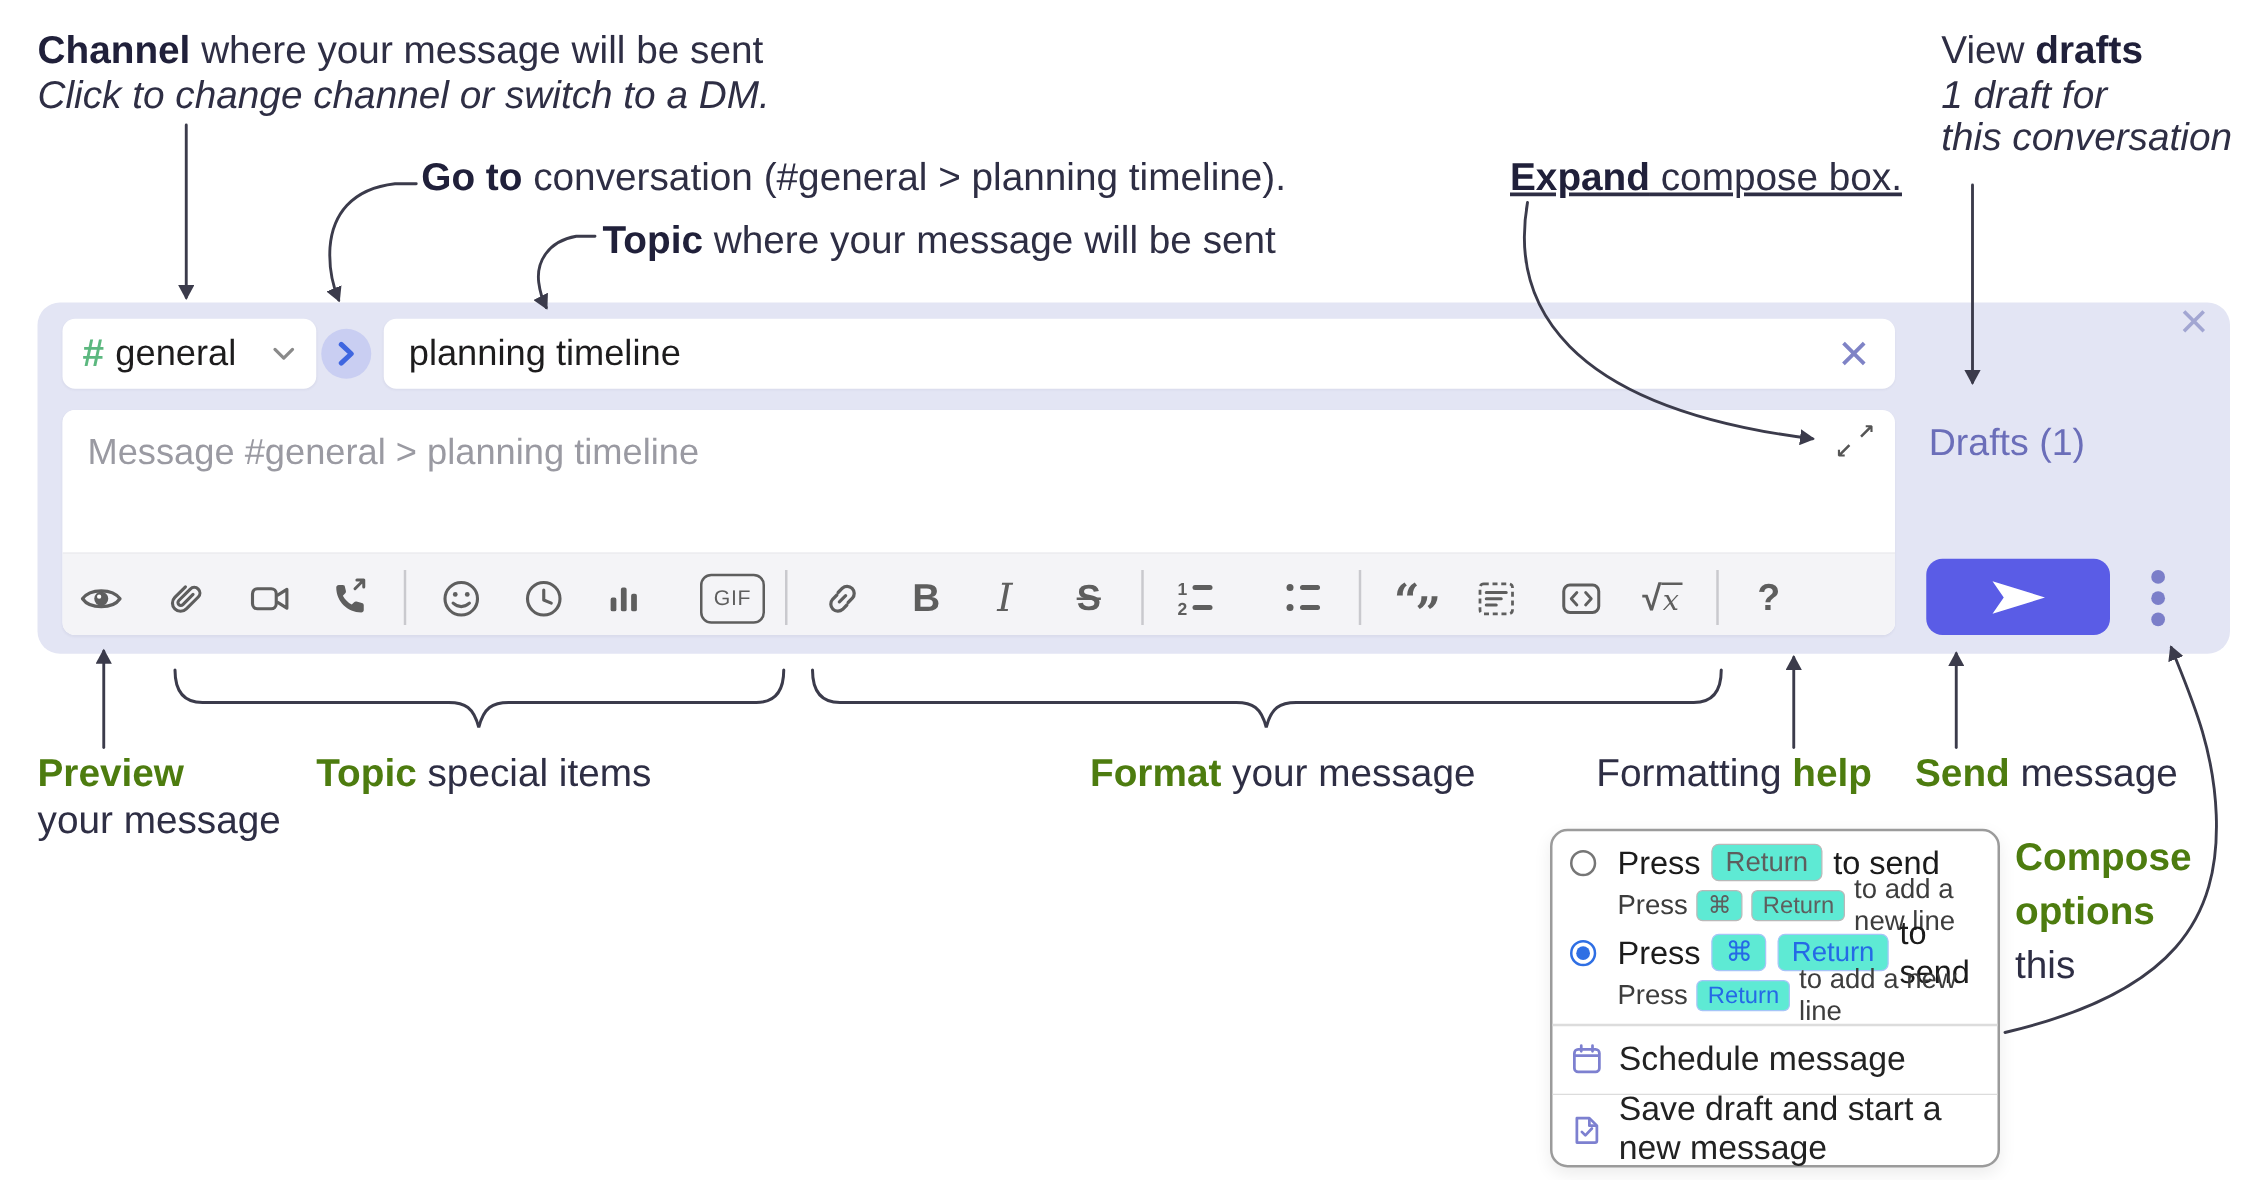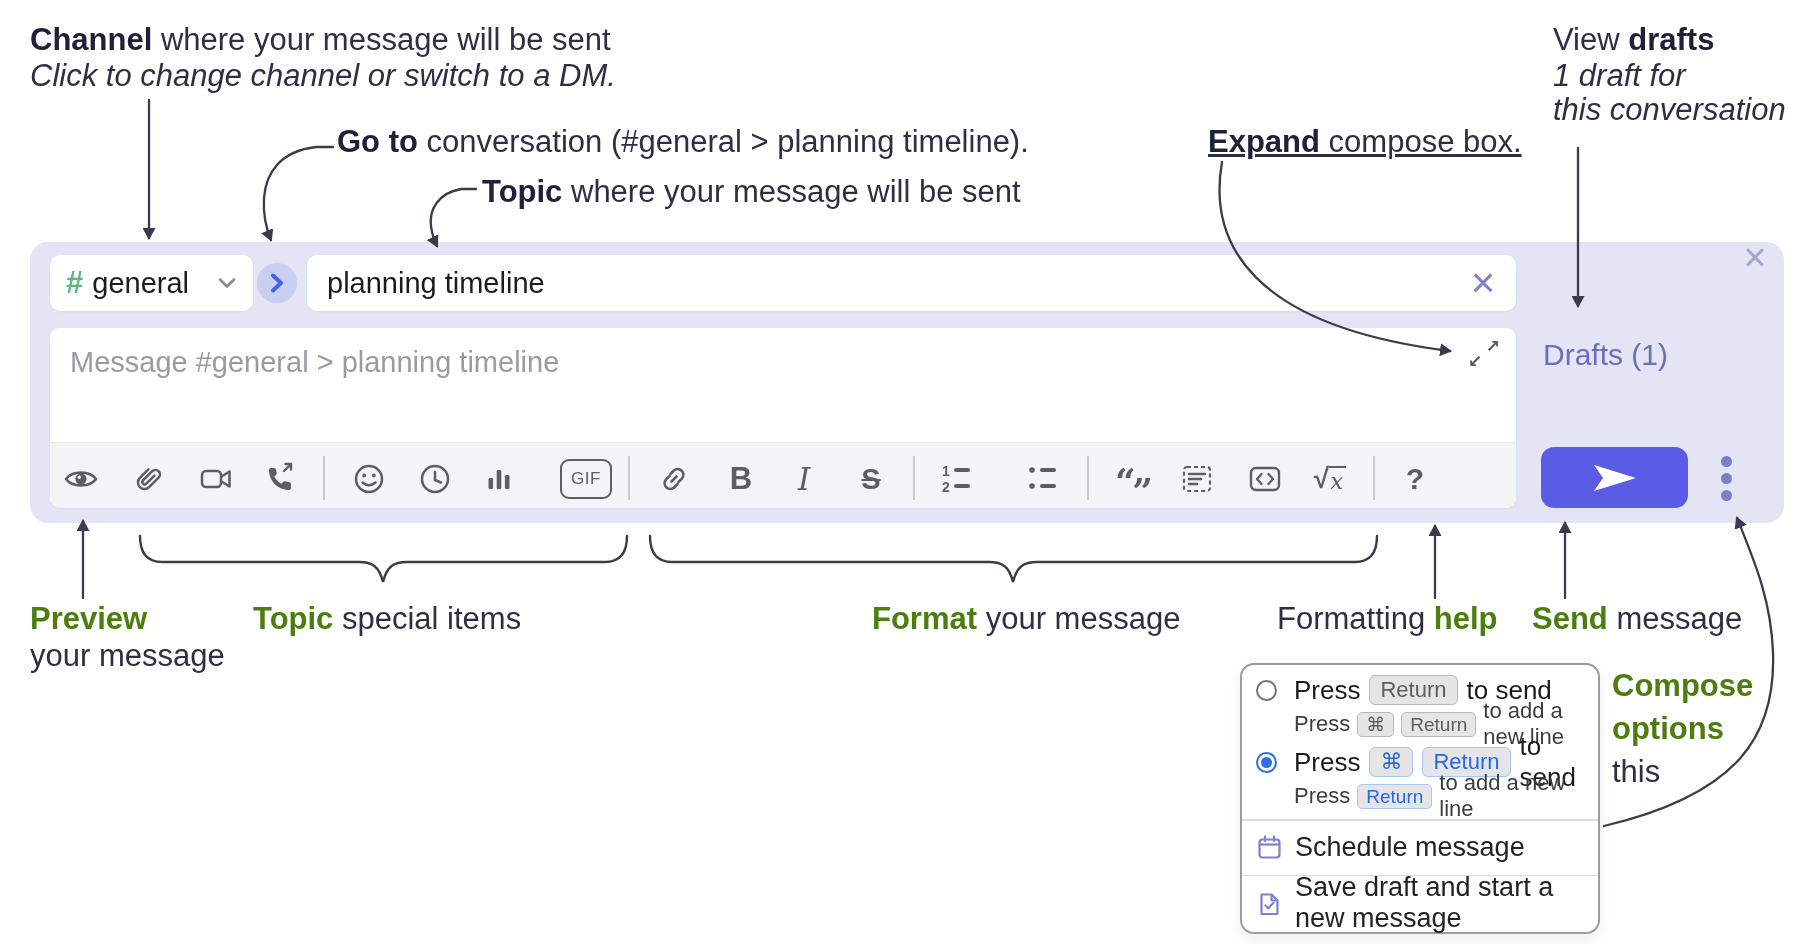--- a/index.html
+++ b/index.html
@@ -50,21 +50,21 @@
   .dots{left:1721px;top:456px;display:flex;flex-direction:column;gap:6px;cursor:pointer;}
   .dots i{width:11px;height:11px;border-radius:50%;background:#7B7EC9;}
   
   .popup{left:1240px;top:663px;width:360px;background:#fff;border:2px solid #9B9B9B;border-radius:14px;box-shadow:0 5px 14px rgba(0,0,0,0.08);padding:6px 0 10px 0;}
   .prow{display:flex;align-items:center;padding:0 14px;}
   .prow.main{height:38px;font-size:26px;color:#1b1b1b;gap:9px;}
   .prow.sub{height:30px;font-size:22px;color:#3d3d3d;padding-left:52px;gap:7px;}
   .radio{width:21px;height:21px;border-radius:50%;border:2px solid #767676;margin-right:8px;flex:none;cursor:pointer;}
   .radio.sel{border-color:#2F6FE4;display:flex;align-items:center;justify-content:center;}
   .radio.sel i{width:11px;height:11px;border-radius:50%;background:#2F6FE4;}
-  .key{display:inline-block;border:1.5px solid #B9B9B9;border-radius:6px;color:#5e5e5e;background:#e5e5e5;padding:1px 10px;font-size:22px;line-height:26px;}
+  .key{display:inline-block;border:1.5px solid #B9B9B9;border-radius:6px;color:#5e5e5e;background:#5eead4;padding:1px 10px;font-size:22px;line-height:26px;}
   .prow.sub .key{font-size:19px;padding:0 8px;line-height:23px;border-radius:5px;}
   .key.blue{border-color:#A6C5F7;color:#2569E6;}
   .pdiv{height:1.5px;background:#DCDCDC;margin:8px 0;}
   .mitem{display:flex;align-items:center;height:38px;padding:0 14px;font-size:27px;color:#222;gap:12px;cursor:pointer;}
   .mitem svg{flex:none;}
   
   .lbl{font-size:31px;line-height:37px;color:#2e2e44;white-space:nowrap;}
   .lbl b{color:#4d7c0f;}
   svg.overlay{position:absolute;left:0;top:0;z-index:10;pointer-events:none;}
 </style>

